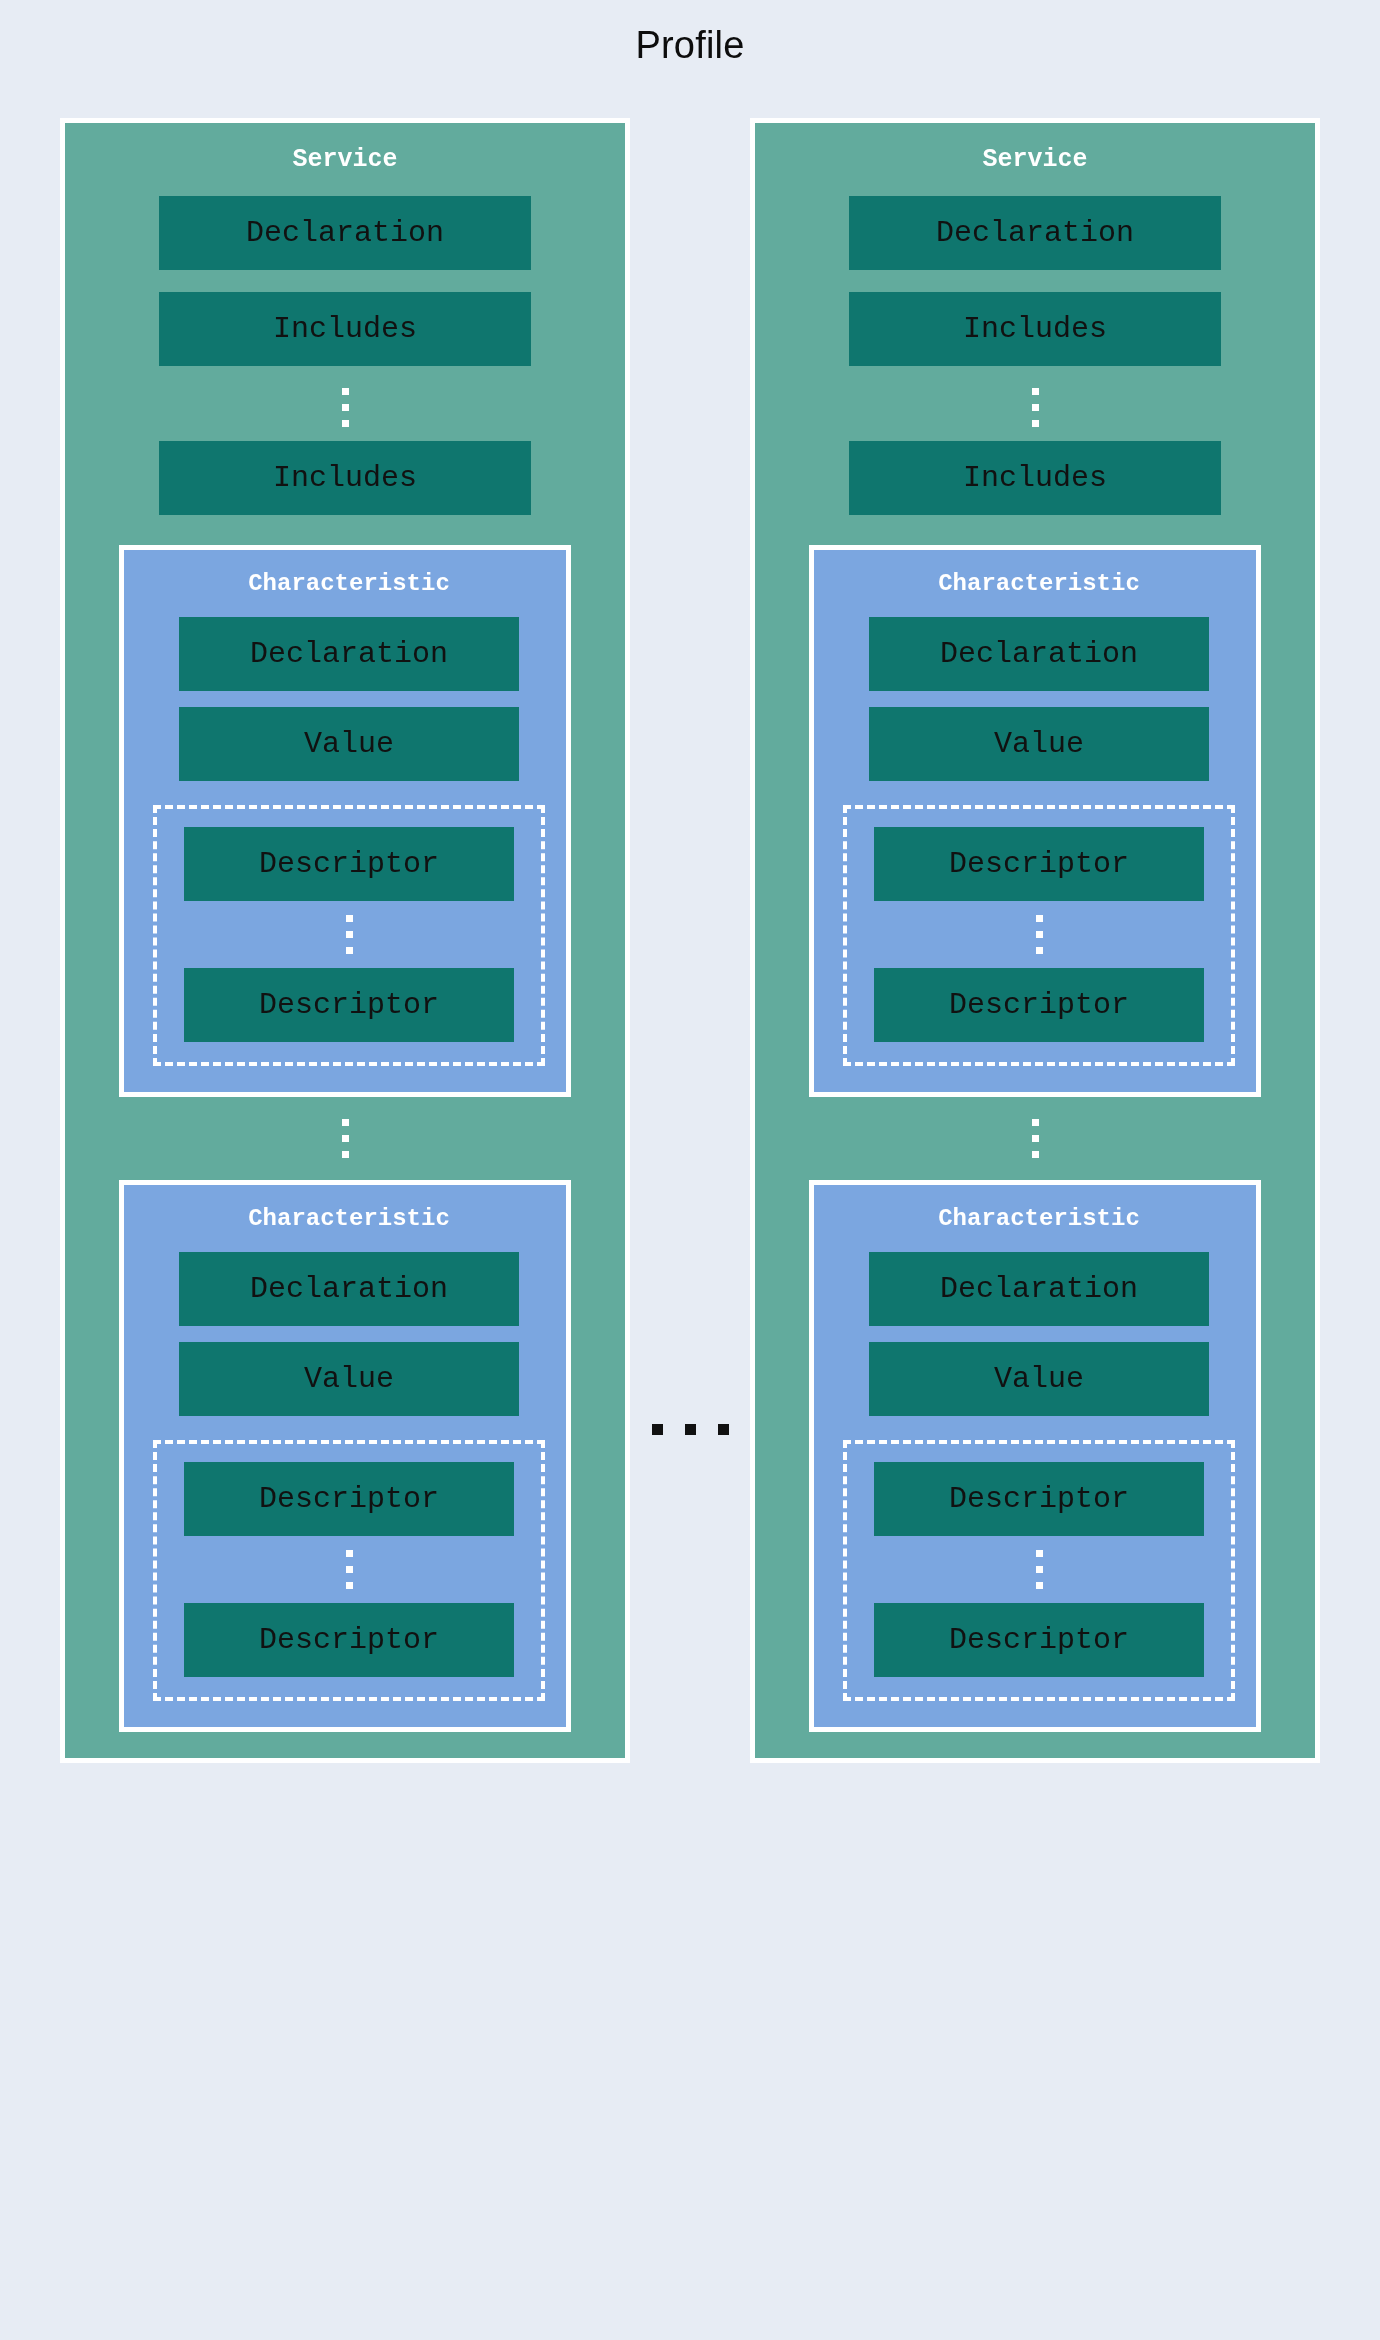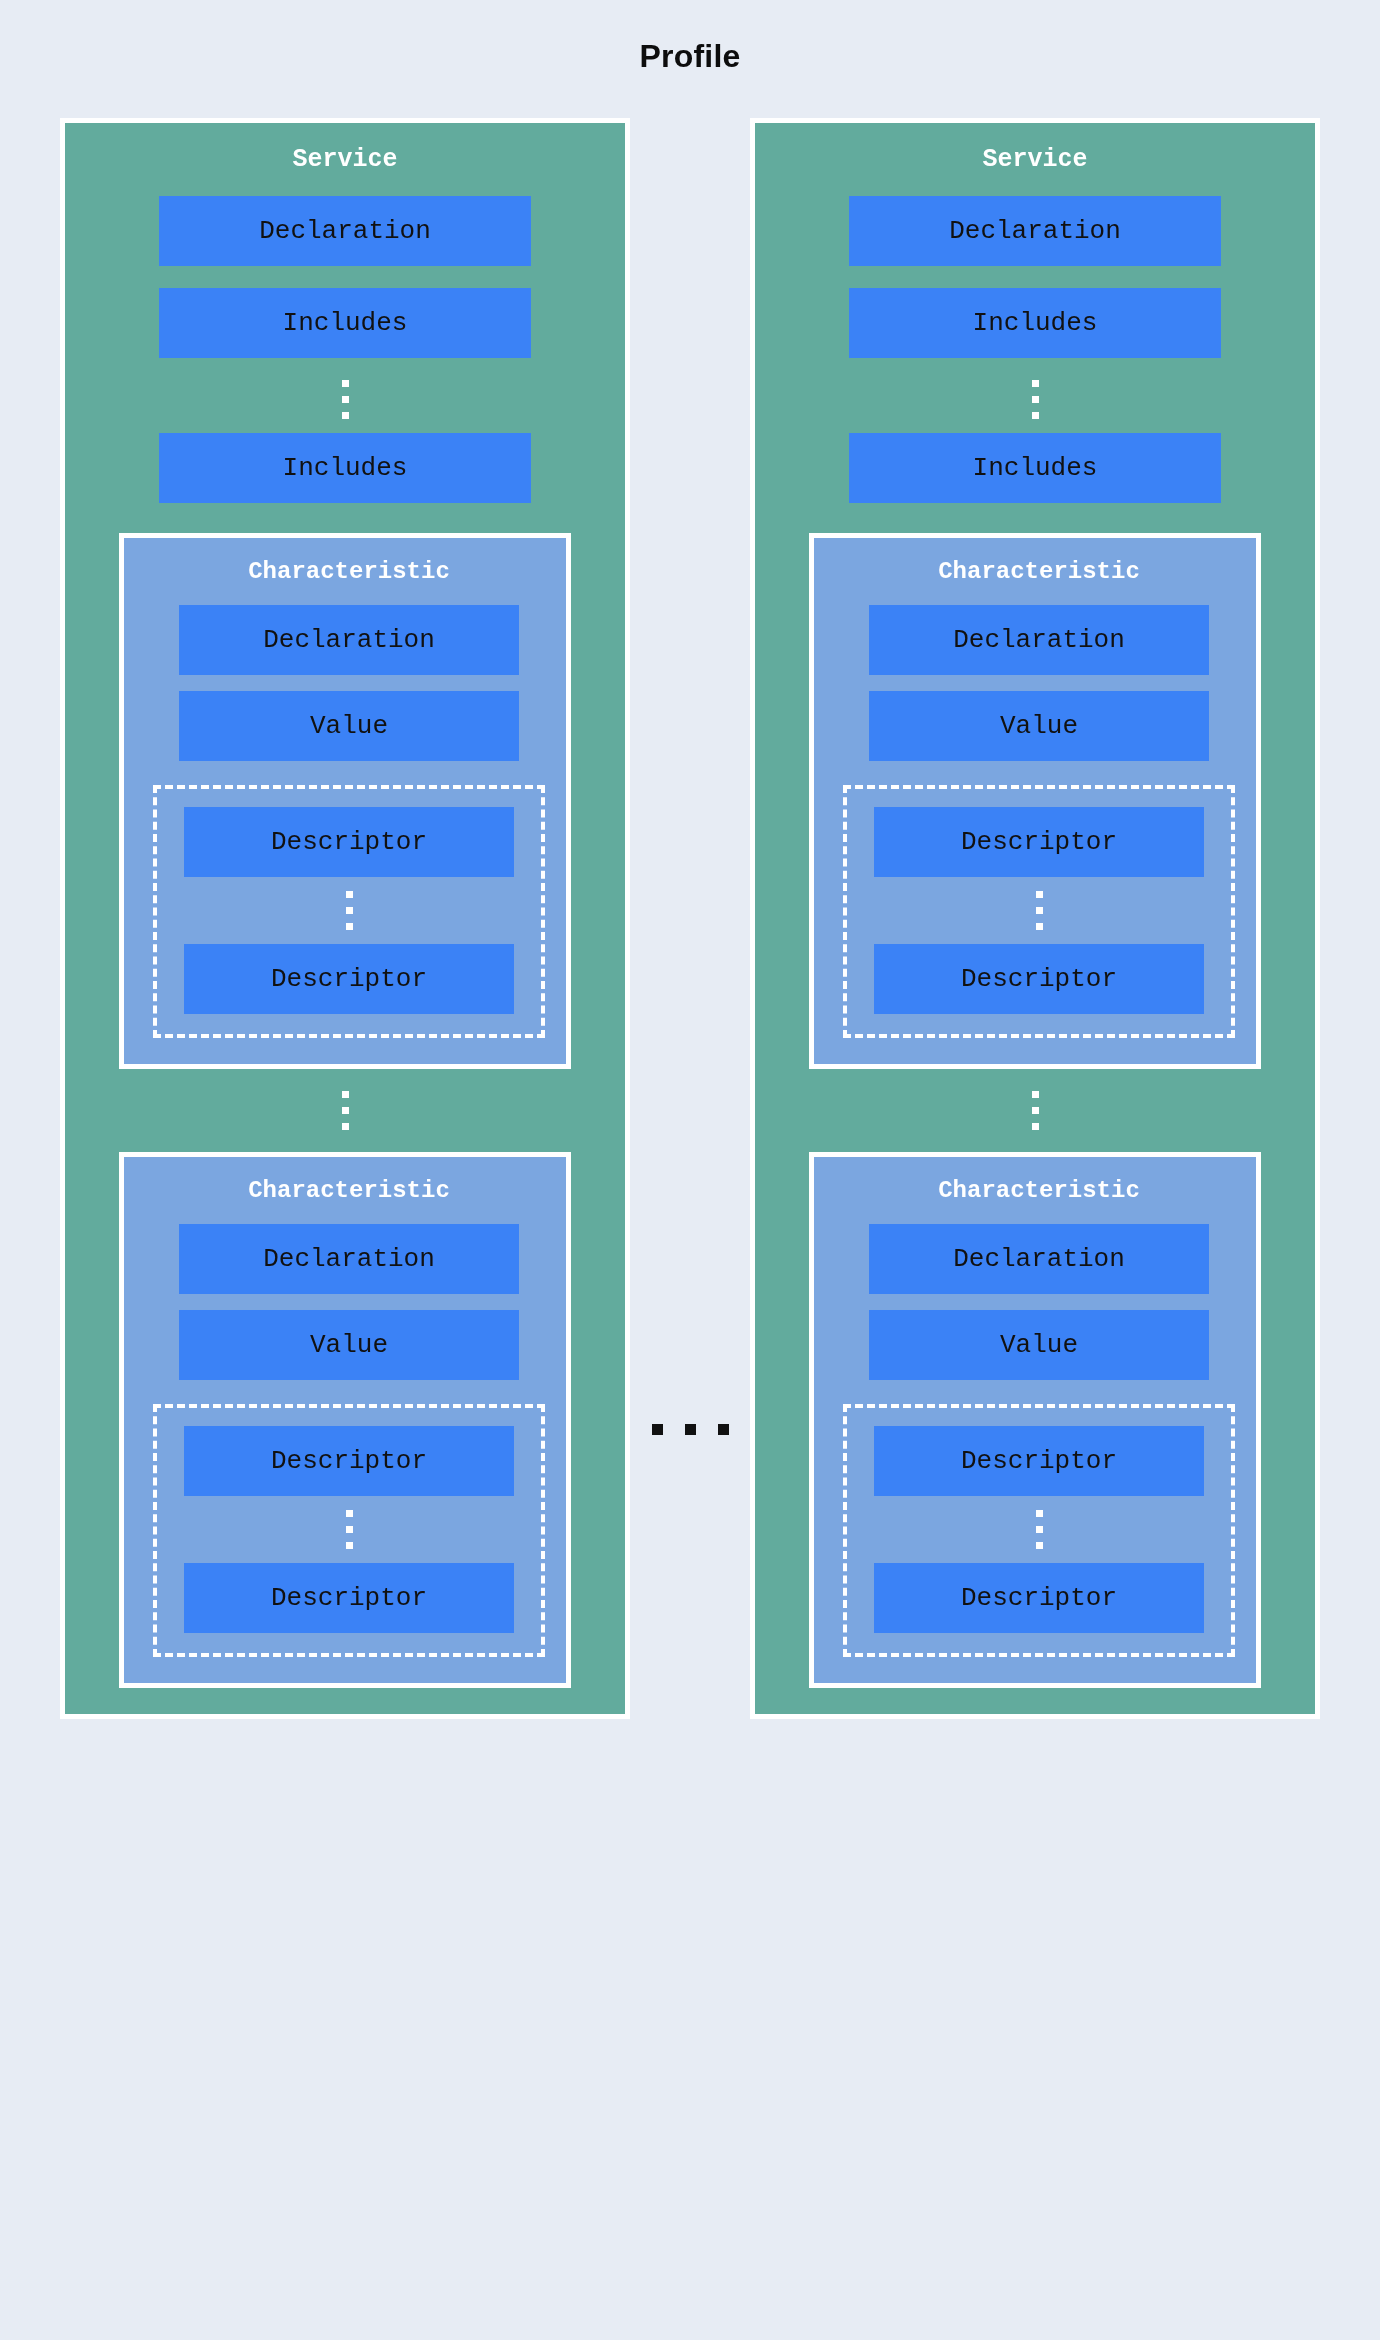--- a/index.html
+++ b/index.html
@@ -16,24 +16,24 @@
 
   .page {
     position: relative;
     width: 1380px;
     height: 2340px;
     box-sizing: border-box;
   }
 
   .page-title {
     text-align: center;
-    font-size: 32px;
-    font-weight: bold;
+    font-size: 38px;
+    font-weight: normal;
     color: #0d0d0d;
-    padding-top: 38px;
+    padding-top: 24px;
     letter-spacing: 0.2px;
   }
 
   
   .columns {
     position: absolute;
     top: 118px;
     left: 0;
     right: 0;
     display: flex;
@@ -56,24 +56,24 @@
   .service-title {
     text-align: center;
     color: #ffffff;
     font-size: 25px;
     font-weight: bold;
     margin-bottom: 22px;
   }
 
   
   .leaf {
-    background: #3b82f6;
+    background: #0f766e;
     color: #111111;
     text-align: center;
-    font-size: 26px;
+    font-size: 30px;
     line-height: 1;
     padding: 22px 0;
     box-sizing: border-box;
   }
 
   .service > .leaf {
     width: 372px;
     margin: 0 auto 22px auto;
   }
 

